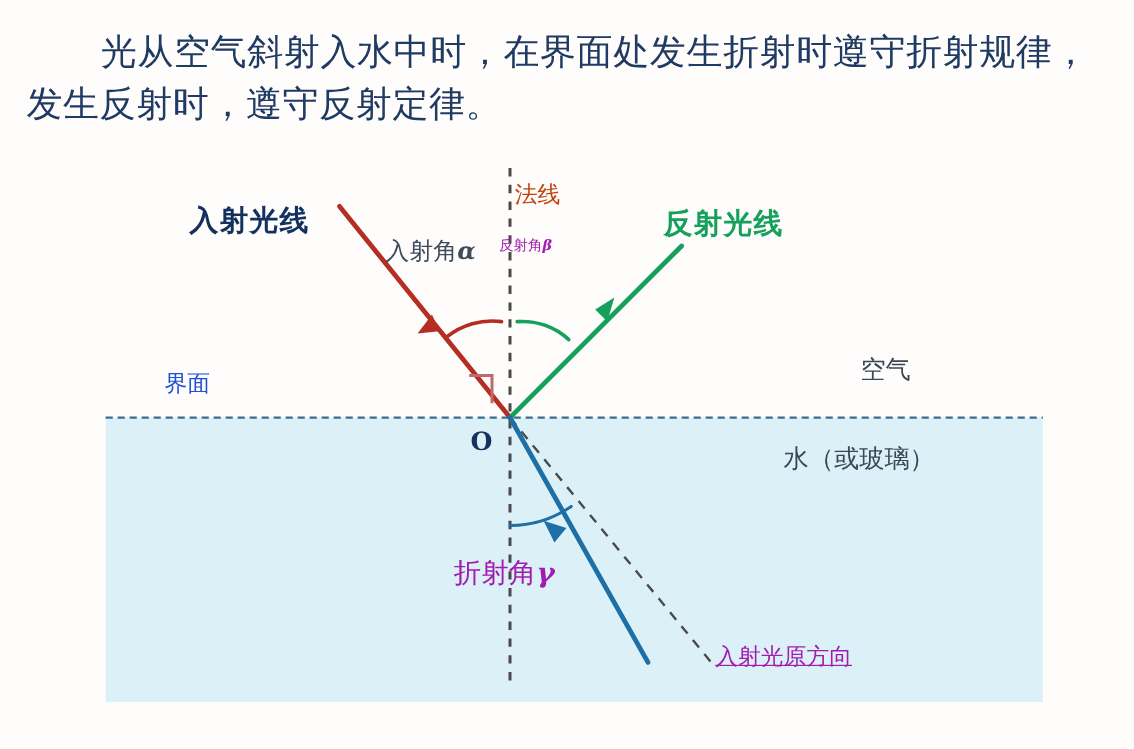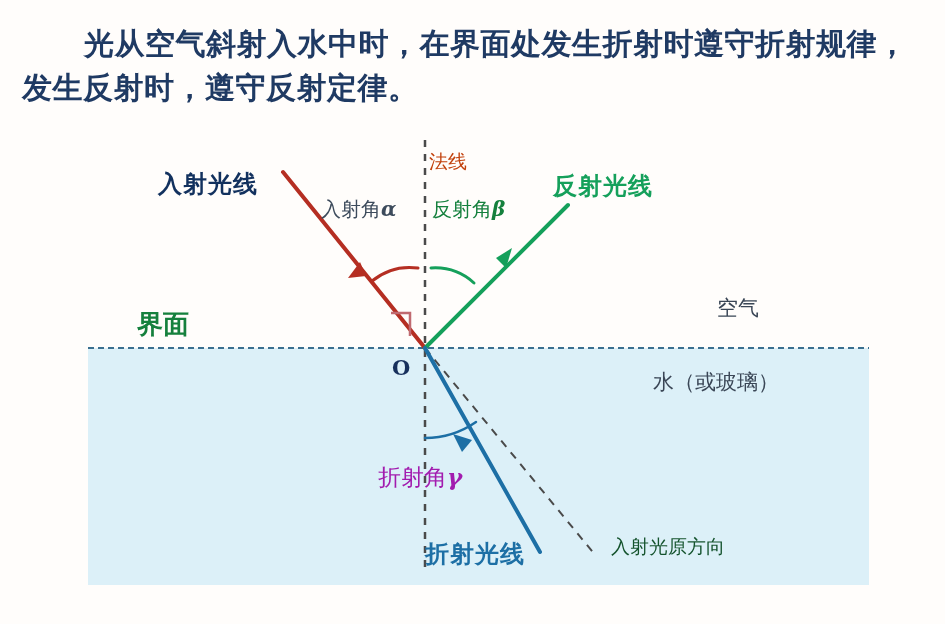--- a/index.html
+++ b/index.html
@@ -19,21 +19,21 @@
   }
   
   #header-text {
     position: absolute;
     left: 22px;
     top: 22px;
     width: 905px;
     color: #1f3a63;
     font-size: 30px;
     line-height: 44px;
-    font-weight: 700;
+    font-weight: 400;
     letter-spacing: 0.5px;
     text-indent: 62px;
     font-family: "DejaVu Sans", "Liberation Sans", sans-serif;
   }
   
   #diagram {
     position: absolute;
     left: 0;
     top: 0;
     width: 945px;
@@ -70,56 +70,56 @@
     color: #1d6fa5;
     letter-spacing: 1px;
   }
   #label-normal {
     left: 429px; top: 149px;
     font-size: 19px;
     color: #c2410c;
   }
   #label-interface {
     left: 137px; top: 307px;
-    font-size: 26px;
-    color: #15803d;
-    font-weight: bold;
+    font-size: 19px;
+    color: #1d4ed8;
   }
   #label-air {
     left: 672px; top: 294px;
     font-size: 21px;
     color: #3a4656;
     margin-left: 45px;
   }
   #label-water {
     left: 653px; top: 368px;
     font-size: 21px;
     color: #3a4656;
     text-align: right;
   }
   #label-angle-incidence {
     left: 321px; top: 196px;
     font-size: 20px;
     color: #3d4b5c;
     text-align: right;
   }
   #label-angle-reflection {
-    left: 432px; top: 196px;
-    font-size: 20px;
-    color: #15803d;
+    left: 416px; top: 196px;
+    font-size: 12px;
+    color: #a21caf;
   }
   #label-angle-refraction {
     left: 378px; top: 462px;
     font-size: 23px;
     color: #a21caf;
   }
   #label-original-direction {
-    left: 611px; top: 534px;
+    left: 596px; top: 534px;
     font-size: 19px;
-    color: #14532d;
+    color: #a21caf;
+    text-decoration: underline;
   }
   #label-origin {
     left: 392px; top: 355px;
     font-size: 21px;
     font-weight: bold;
     color: #17305c;
     font-family: "DejaVu Serif", "Liberation Serif", serif;
   }
 </style>
 </head>
@@ -154,21 +154,20 @@
 
     <path d="M 431 268 A 58 58 0 0 1 474 283" fill="none" stroke="#15a05b" stroke-width="3" stroke-linecap="round"></path>
 
     <path d="M 425 438 A 90 90 0 0 0 476 422" fill="none" stroke="#1d6fa5" stroke-width="2.5" stroke-linecap="round"></path>
   </svg>
 
   <div class="lbl lbl-bold" id="label-reflected-ray">反射光线</div>
 
   <div class="lbl lbl-bold" id="label-incident-ray">入射光线</div>
 
-  <div class="lbl lbl-bold" id="label-refracted-ray">折射光线</div>
 
   <div class="lbl" id="label-normal">法线</div>
 
   <div class="lbl" id="label-interface">界面</div>
 
   <div class="lbl" id="label-air">空气</div>
 
   <div class="lbl" id="label-water">水（或玻璃）</div>
 
   <div class="lbl" id="label-angle-incidence"><span>入射角</span><span class="greek">α</span></div>

